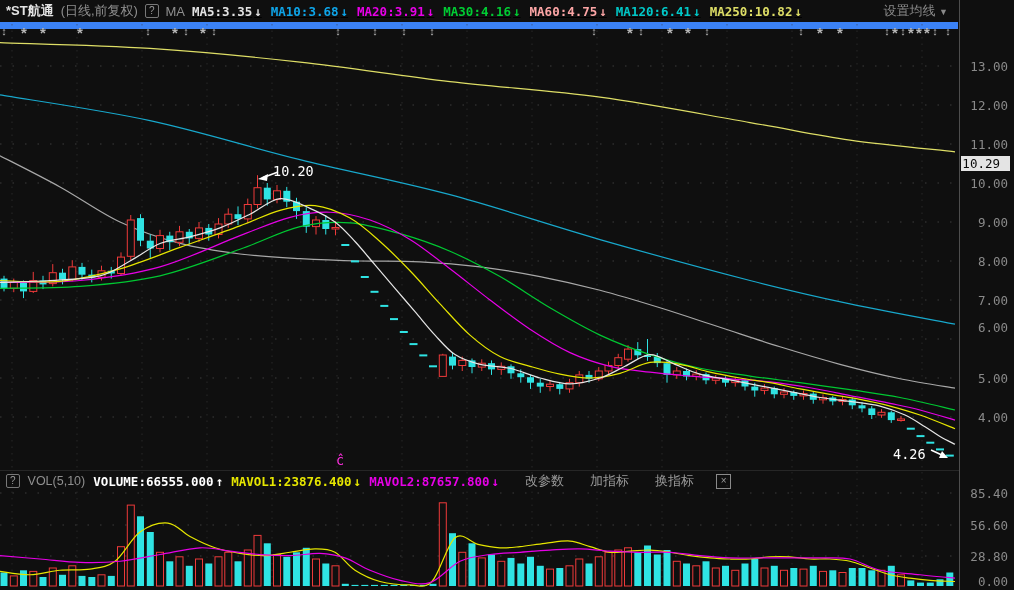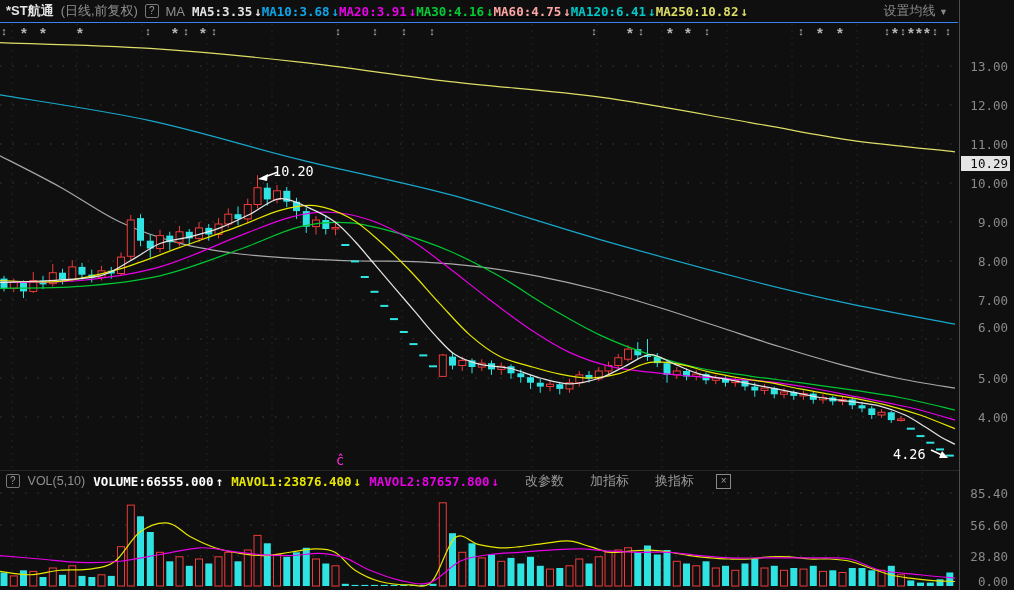--- a/index.html
+++ b/index.html
@@ -1,35 +1,35 @@
 <!DOCTYPE html>
 <html><head>
 <meta charset="utf-8">
 <style>
   html,body{margin:0;padding:0;background:#000;}
   .app{position:relative;width:1014px;height:590px;background:#0f0f0f;overflow:hidden;
        font-family:"Liberation Sans","DejaVu Sans",sans-serif;-webkit-font-smoothing:none;}
   .topbar{position:absolute;left:0;top:0;width:952px;height:22px;display:flex;align-items:center;
-          gap:7px;padding-left:6px;font-size:13px;white-space:nowrap;border-bottom:1px solid #3b82f6;}
+          gap:7px;padding-left:6px;font-size:13px;white-space:nowrap;border-bottom:7px solid #3b82f6;}
   .sym{color:#e4e4e4;font-weight:bold;}
   .dim{color:#8f8f8f;}
   .qbox{display:inline-block;border:1px solid #787878;color:#9a9a9a;font-size:10px;line-height:11px;
         height:12px;padding:0 3px;border-radius:2px;}
   .mav{font-family:"DejaVu Sans Mono",monospace;font-size:12.5px;font-weight:bold;}
   .arr{font-weight:bold;margin-left:2px;}
   .settings{margin-left:auto;margin-right:10px;color:#8a8a8a;font-size:13px;cursor:default;}
   .caret{font-size:9px;color:#8a8a8a;}
   .markrow{position:absolute;left:0;top:24px;width:958px;height:16px;}
   .mark{position:absolute;transform:translateX(-50%);color:#b8b8b8;font-size:11px;font-weight:bold;line-height:14px;}
   .mark.star{font-size:15px;line-height:17px;}
   svg{position:absolute;left:0;display:block;}
   .axis-label{position:absolute;left:962px;width:46px;text-align:right;color:#8a8a8a;
               font-family:"DejaVu Sans Mono",monospace;font-size:12.5px;transform:translateY(-50%);}
   .lasttag{position:absolute;left:961px;width:49px;background:#e4e4e4;color:#0a0a0a;text-align:right;
-           font-family:"DejaVu Sans Mono",monospace;font-size:12.5px;line-height:15px;padding-right:2px;box-sizing:border-box;}
+           font-family:"DejaVu Sans Mono",monospace;font-size:12.5px;line-height:15px;padding-right:10px;box-sizing:border-box;}
   .anno{position:absolute;font-family:"DejaVu Sans Mono",monospace;font-size:13.5px;white-space:nowrap;}
   .volhdr{position:absolute;left:0;top:471px;width:952px;height:20px;display:flex;align-items:center;
           gap:8px;padding-left:6px;font-size:12.5px;white-space:nowrap;}
   .volhdr .mono{font-family:"DejaVu Sans Mono",monospace;font-weight:bold;}
   .hctrl{color:#9a9a9a;font-size:13px;margin-left:18px;cursor:default;}
   .hctrl:first-of-type{margin-left:auto;}
   .closebox{width:13px;height:13px;border:1px solid #8a8a8a;color:#9a9a9a;font-size:10px;line-height:12px;
             text-align:center;margin:0 8px 0 14px;cursor:default;}
   .vsep{position:absolute;left:959px;top:0;width:1px;height:590px;background:#4d4d4d;}
   .hdiv{position:absolute;left:0;top:470px;width:959px;height:1px;background:#262626;}
@@ -37,21 +37,21 @@
 </head>
 <body>
 
 <div class="app">
 
   <div class="topbar">
     <span class="sym">*ST航通</span>
     <span class="dim">(日线,前复权)</span>
     <span class="qbox">?</span>
     <span class="dim">MA</span>
-    <span id="ma-items" style="display:flex;align-items:center;text-decoration:underline;">
+    <span id="ma-items" style="display:flex;gap:9px;align-items:center;text-decoration:underline;">
         <span class="mav" style="color: rgb(226, 226, 226);">MA5:3.35<span class="arr">↓</span></span>
         <span class="mav" style="color: #0ea5e9;">MA10:3.68<span class="arr">↓</span></span>
         <span class="mav" style="color: rgb(230, 0, 230);">MA20:3.91<span class="arr">↓</span></span>
         <span class="mav" style="color: rgb(0, 204, 51);">MA30:4.16<span class="arr">↓</span></span>
         <span class="mav" style="color: #fca5a5;">MA60:4.75<span class="arr">↓</span></span>
         <span class="mav" style="color: rgb(0, 200, 200);">MA120:6.41<span class="arr">↓</span></span>
         <span class="mav" style="color: rgb(222, 222, 102);">MA250:10.82<span class="arr">↓</span></span>
       </span>
     <span class="settings">
       <span>设置均线</span>

